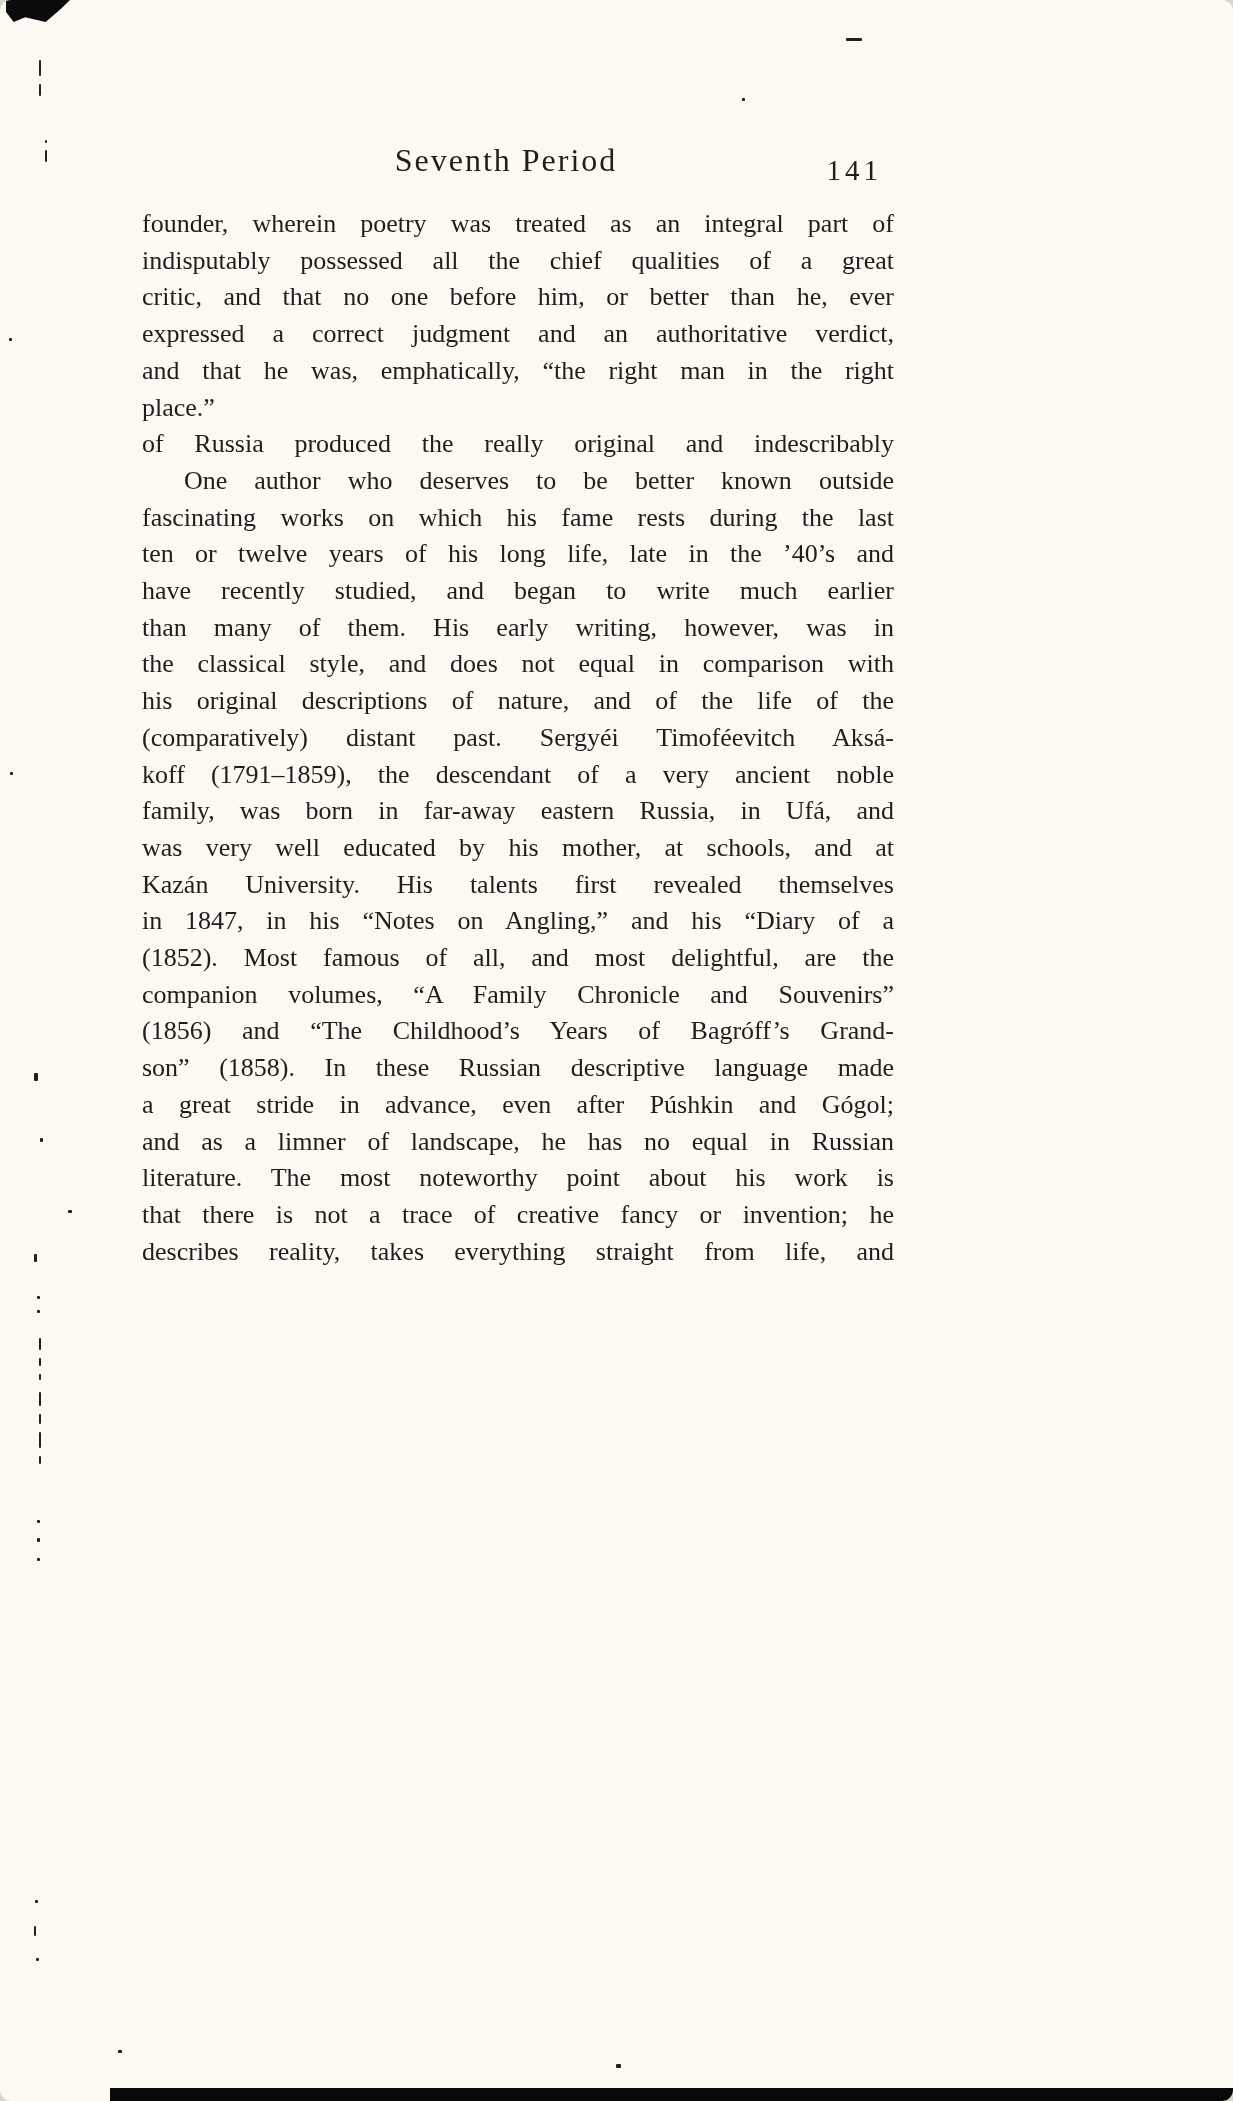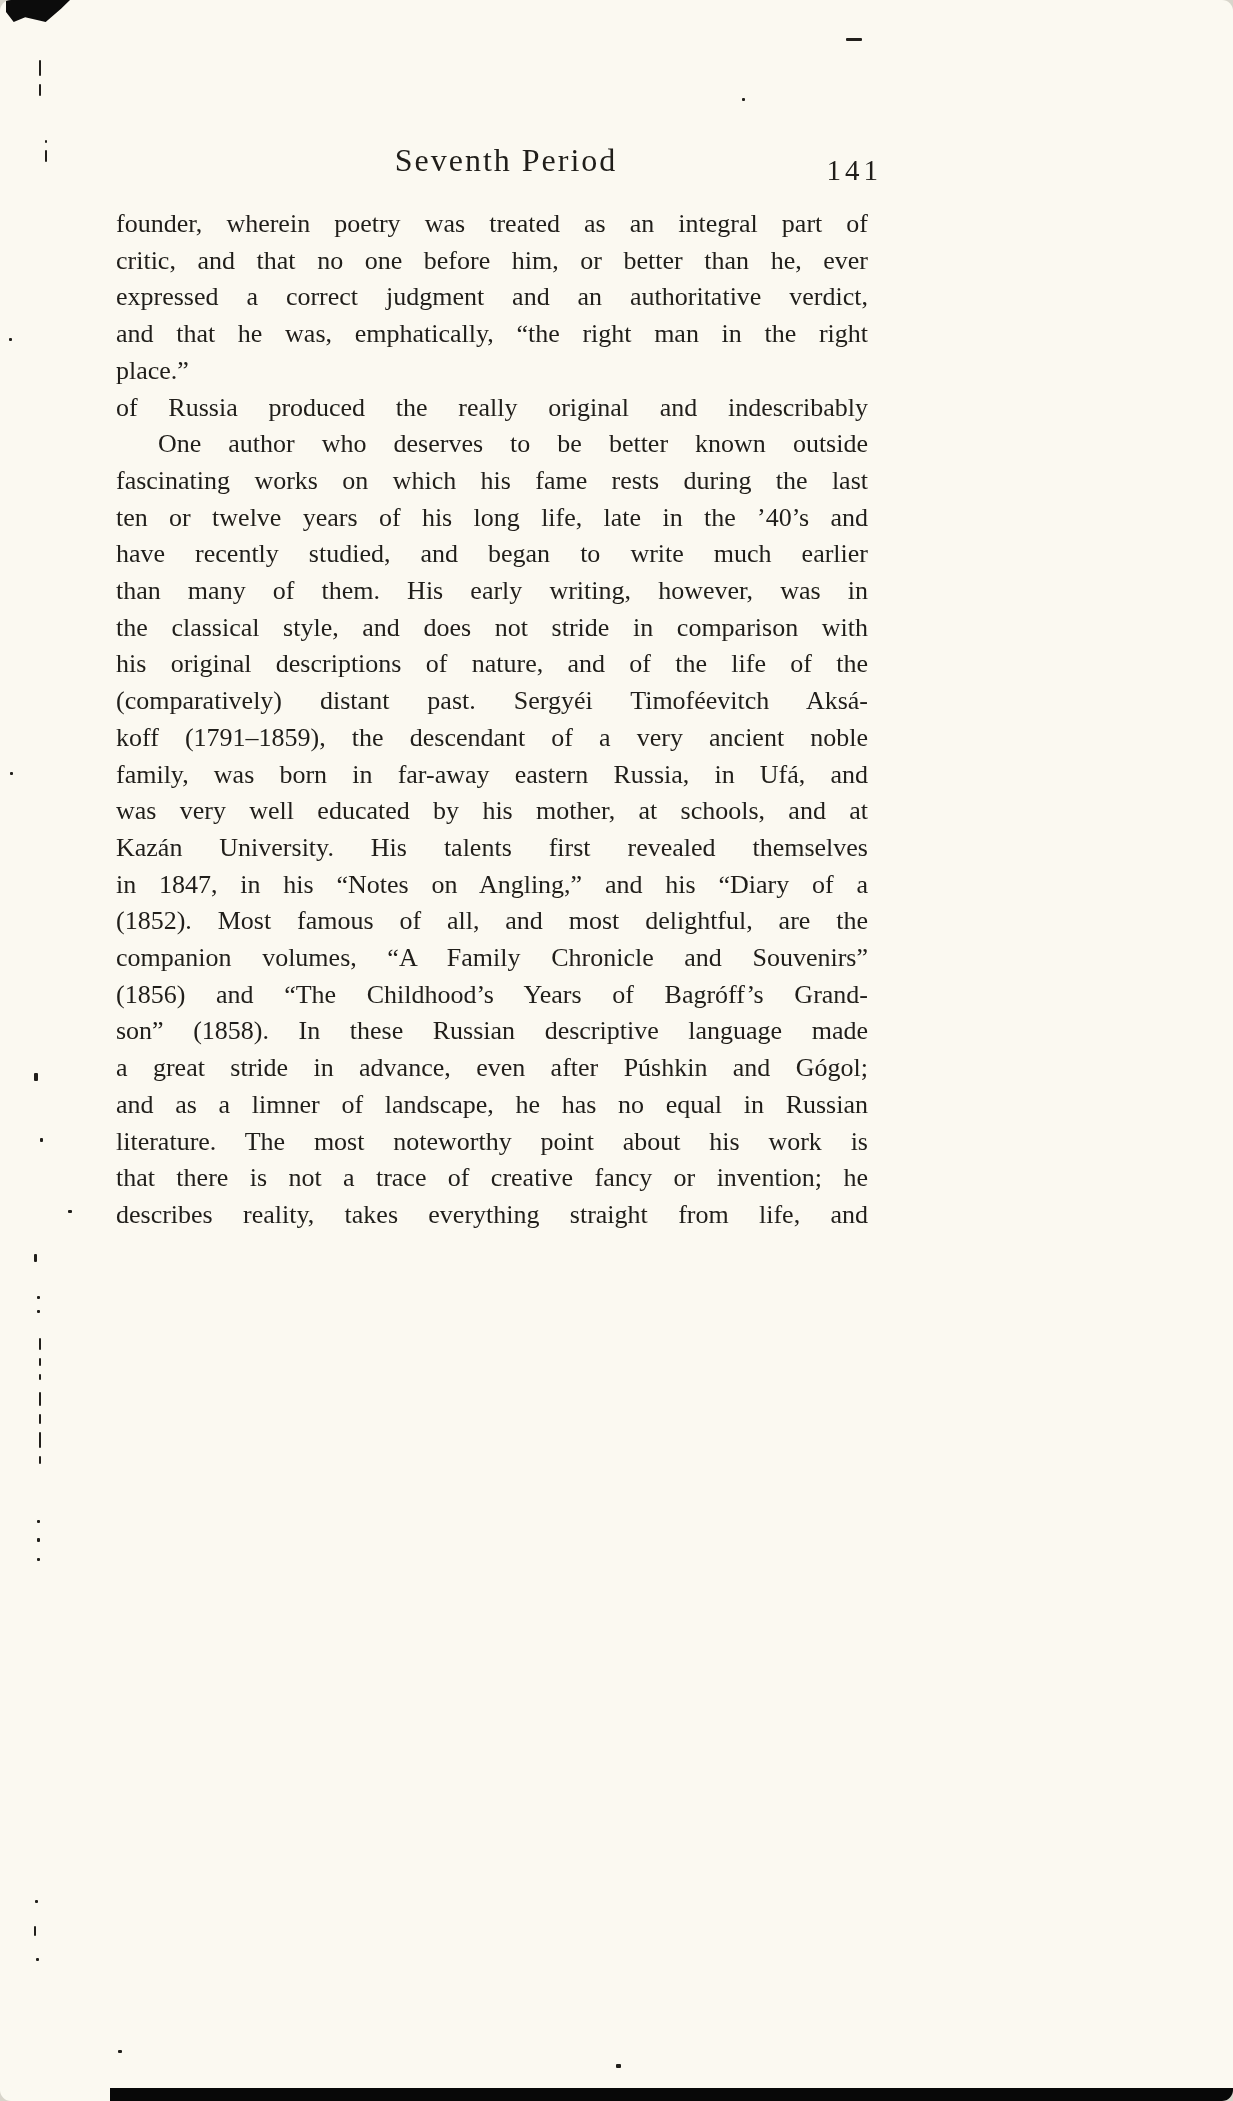--- a/index.html
+++ b/index.html
@@ -33,21 +33,21 @@
   .page-number {
     position: absolute;
     right: 0;
     top: 12px;
     font-size: 29px;
     letter-spacing: 4px;
   }
   .text-block {
     position: absolute;
     top: 206px;
-    left: 116px;
+    left: 142px;
     width: 752px;
     font-size: 26px;
     line-height: 36.7px;
   }
   .line {
     text-align: justify;
     text-align-last: justify;
     white-space: normal;
   }
   .line.last { text-align-last: left; }
@@ -112,33 +112,34 @@
   <div class="mark" style="left:616px; top:2064px; width:5px; height:4px;"></div>
 
   <header class="page-header">
     <span class="running-title">Seventh Period</span>
     <span class="page-number">141</span>
   </header>
 
   <main class="text-block">
     <div class="paragraph">
         <div class="line">founder, wherein poetry was treated as an integral part of</div>
+        <div class="line">indisputably possessed all the chief qualities of a great</div>
         <div class="line">critic, and that no one before him, or better than he, ever</div>
         <div class="line">expressed a correct judgment and an authoritative verdict,</div>
         <div class="line">and that he was, emphatically, “the right man in the right</div>
         <div class="line last">place.”</div>
       </div>
     <div class="paragraph">
         <div class="line">of Russia produced the really original and indescribably</div>
         <div class="line indent">One author who deserves to be better known outside</div>
         <div class="line">fascinating works on which his fame rests during the last</div>
         <div class="line">ten or twelve years of his long life, late in the ’40’s and</div>
         <div class="line">have recently studied, and began to write much earlier</div>
         <div class="line">than many of them.  His early writing, however, was in</div>
-        <div class="line">the classical style, and does not stride in comparison with</div>
+        <div class="line">the classical style, and does not equal in comparison with</div>
         <div class="line">his original descriptions of nature, and of the life of the</div>
         <div class="line">(comparatively) distant past.  Sergyéi Timoféevitch Aksá-</div>
         <div class="line">koff (1791–1859), the descendant of a very ancient noble</div>
         <div class="line">family, was born in far-away eastern Russia, in Ufá, and</div>
         <div class="line">was very well educated by his mother, at schools, and at</div>
         <div class="line">Kazán University.  His talents first revealed themselves</div>
         <div class="line">in 1847, in his “Notes on Angling,” and his “Diary of a</div>
         <div class="line">(1852).  Most famous of all, and most delightful, are the</div>
         <div class="line">companion volumes, “A Family Chronicle and Souvenirs”</div>
         <div class="line">(1856) and “The Childhood’s Years of Bagróff’s Grand-</div>

